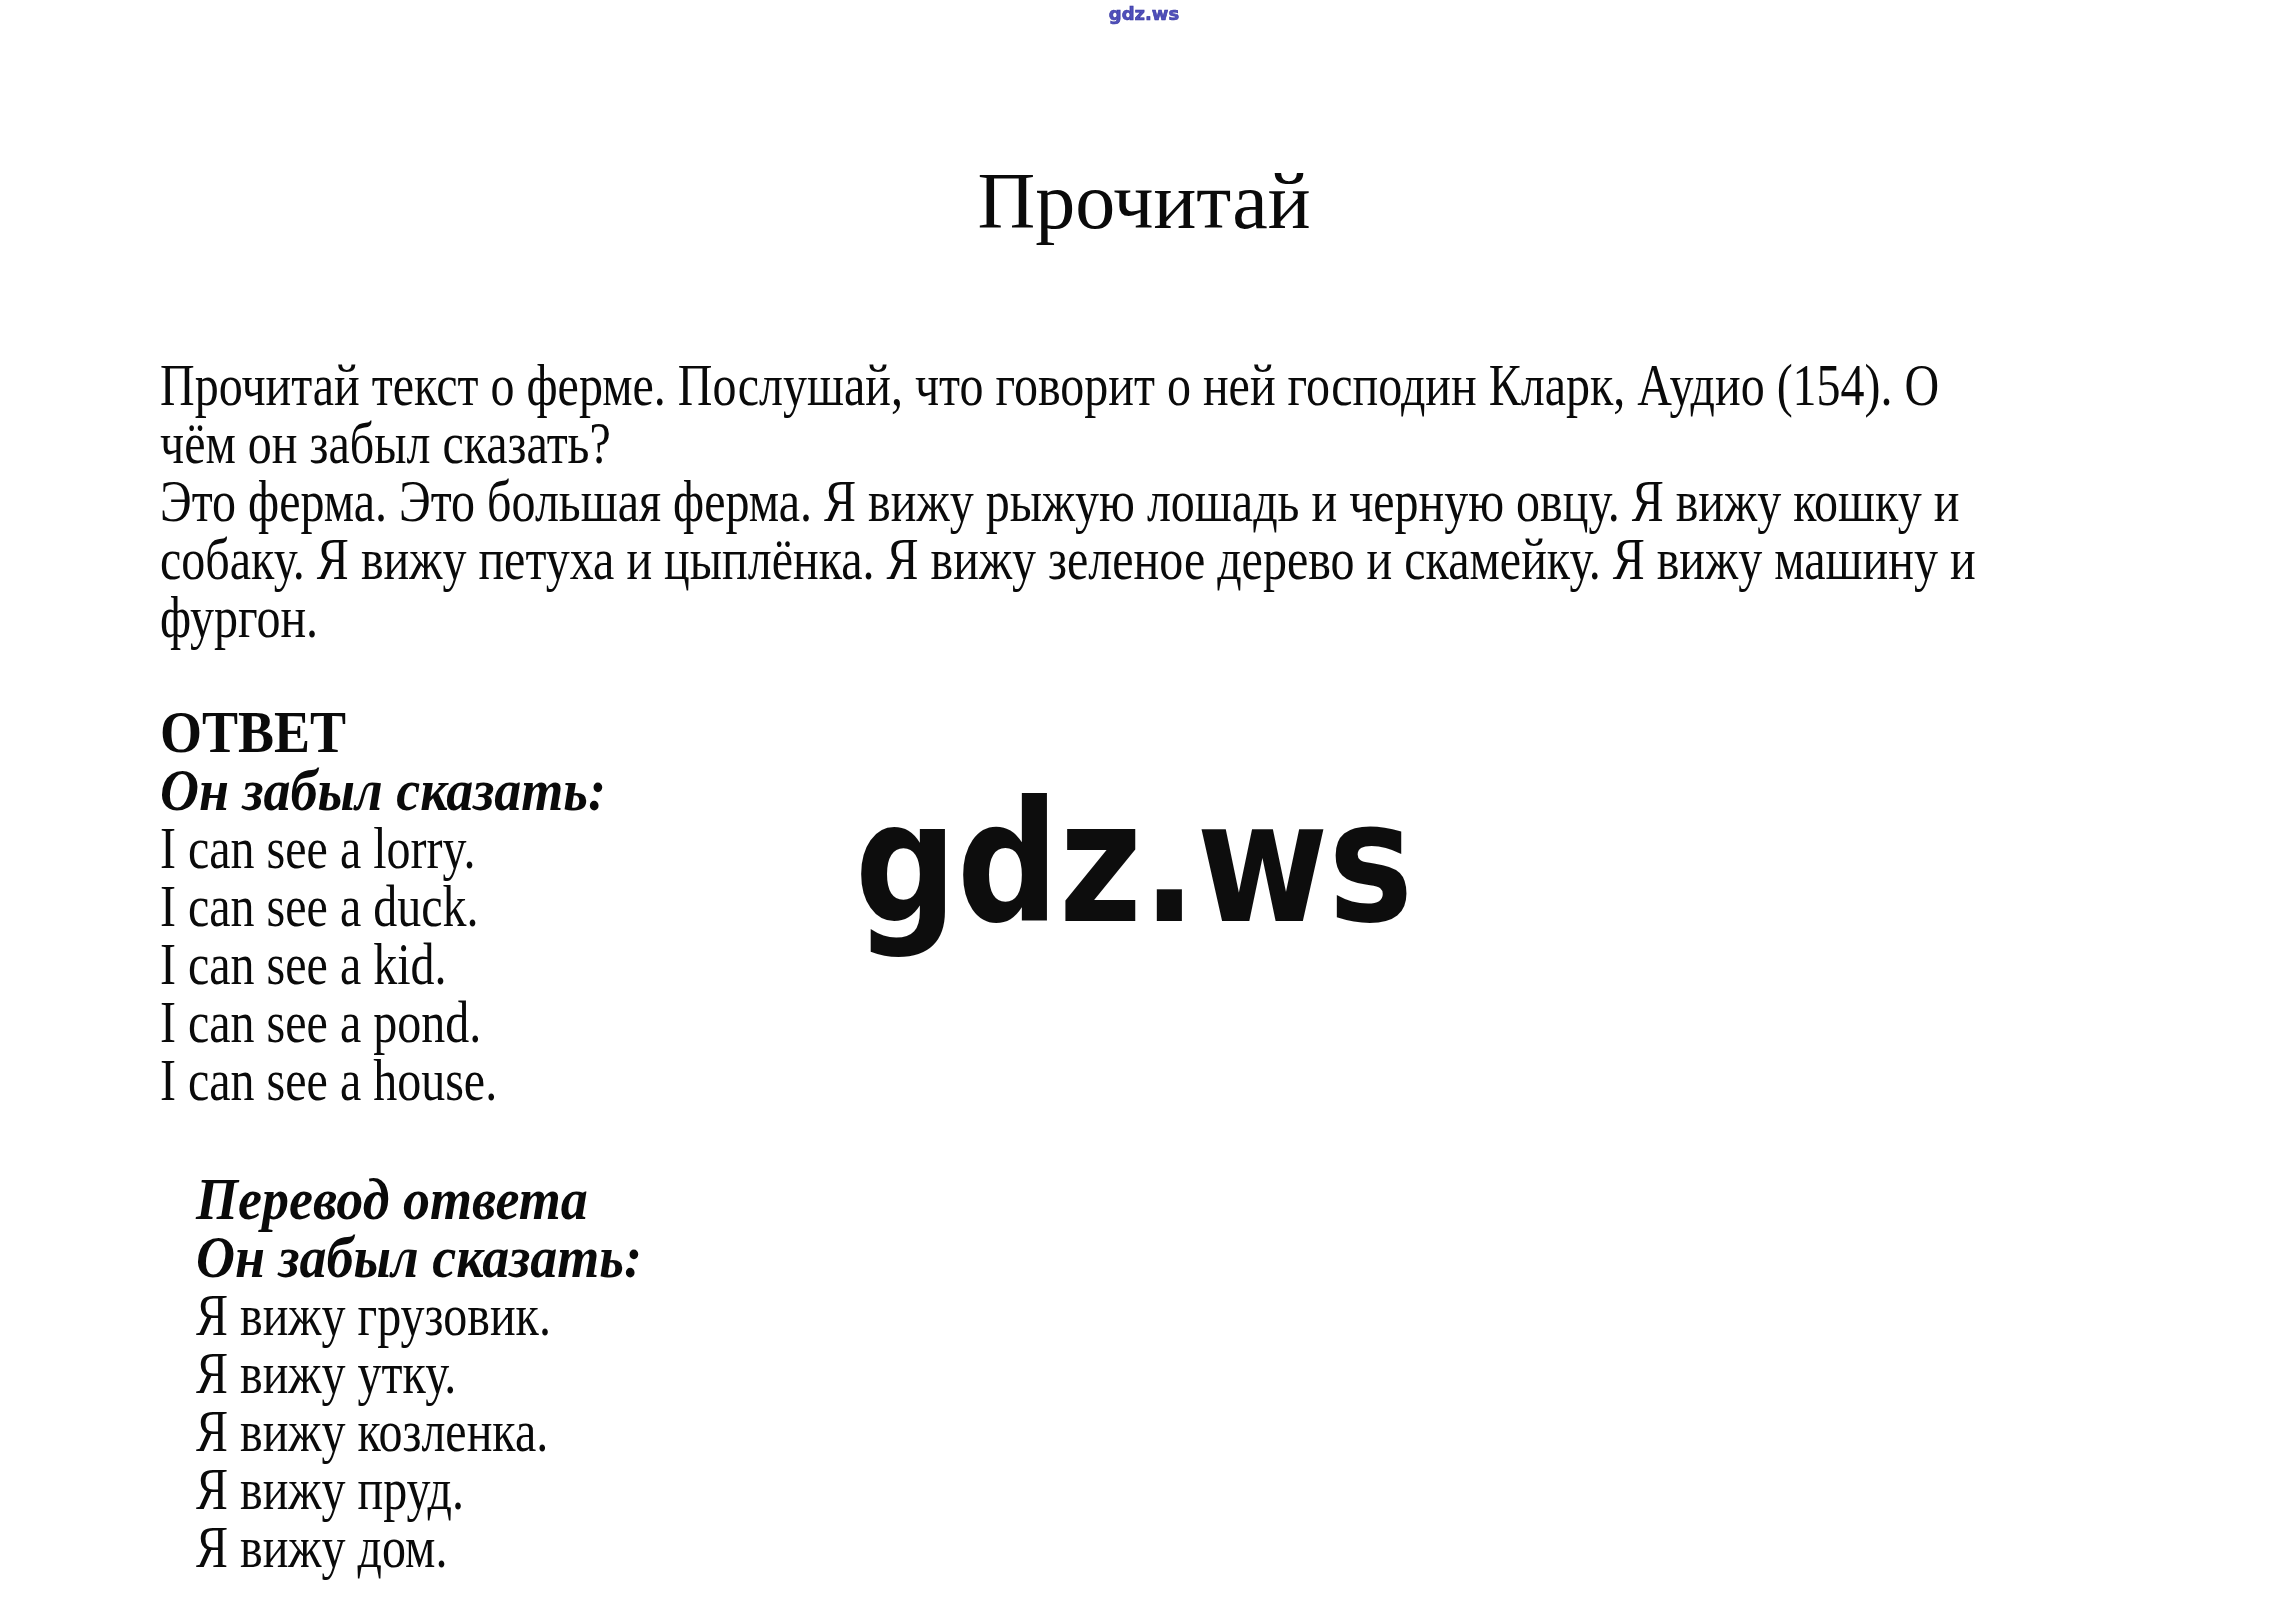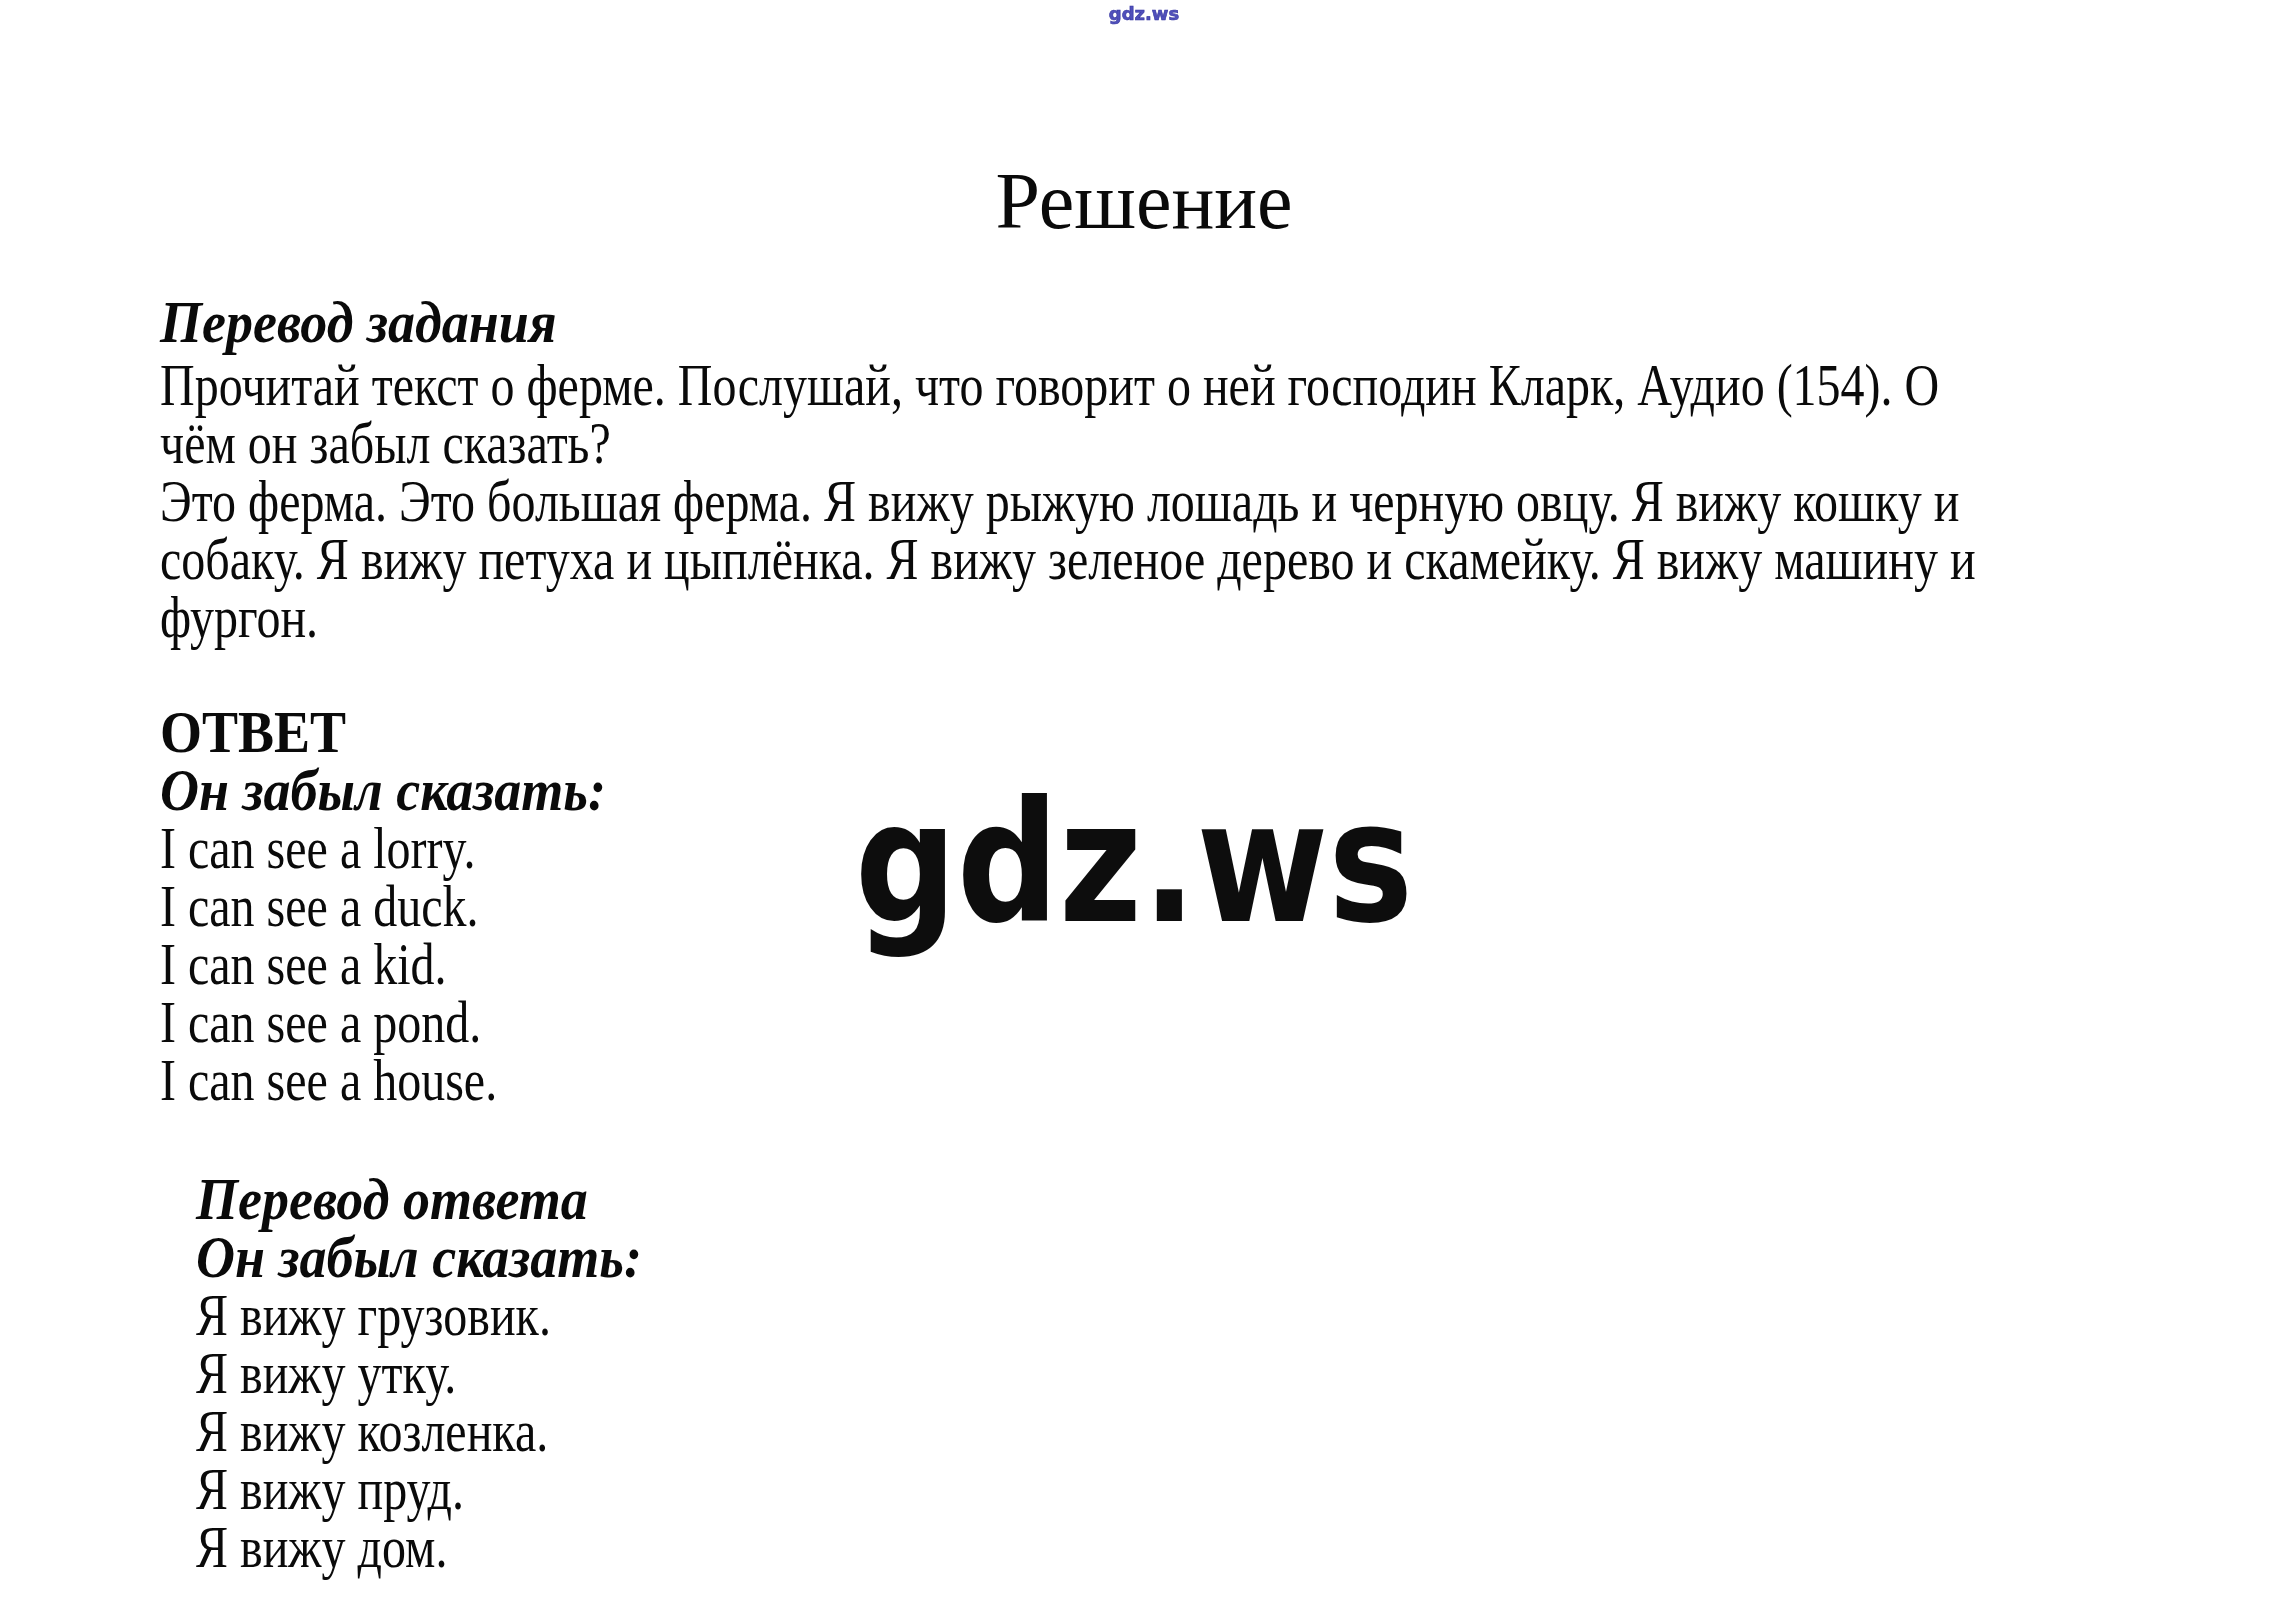--- a/index.html
+++ b/index.html
@@ -74,25 +74,22 @@
     z-index: 0;
   }
 </style>
 </head>
 <body>
 
 <div class="page">
 
   <div class="wm-top">gdz.ws</div>
 
-  <div class="doc-title">Решение</div>
+  <div class="doc-title">Прочитай</div>
 
-  <div class="block" style="top:293px;">
-    <div class="line h-bolditalic">Перевод задания</div>
-  </div>
 
   <div class="block" style="top:356px;">
     <div class="line">Прочитай текст о ферме. Послушай, что говорит о ней господин Кларк, Аудио (154). О</div>
     <div class="line">чём он забыл сказать?</div>
     <div class="line">Это ферма. Это большая ферма. Я вижу рыжую лошадь и черную овцу. Я вижу кошку и</div>
     <div class="line">собаку. Я вижу петуха и цыплёнка. Я вижу зеленое дерево и скамейку. Я вижу машину и</div>
     <div class="line">фургон.</div>
   </div>
 
   <div class="wm-center">gdz.ws</div>

